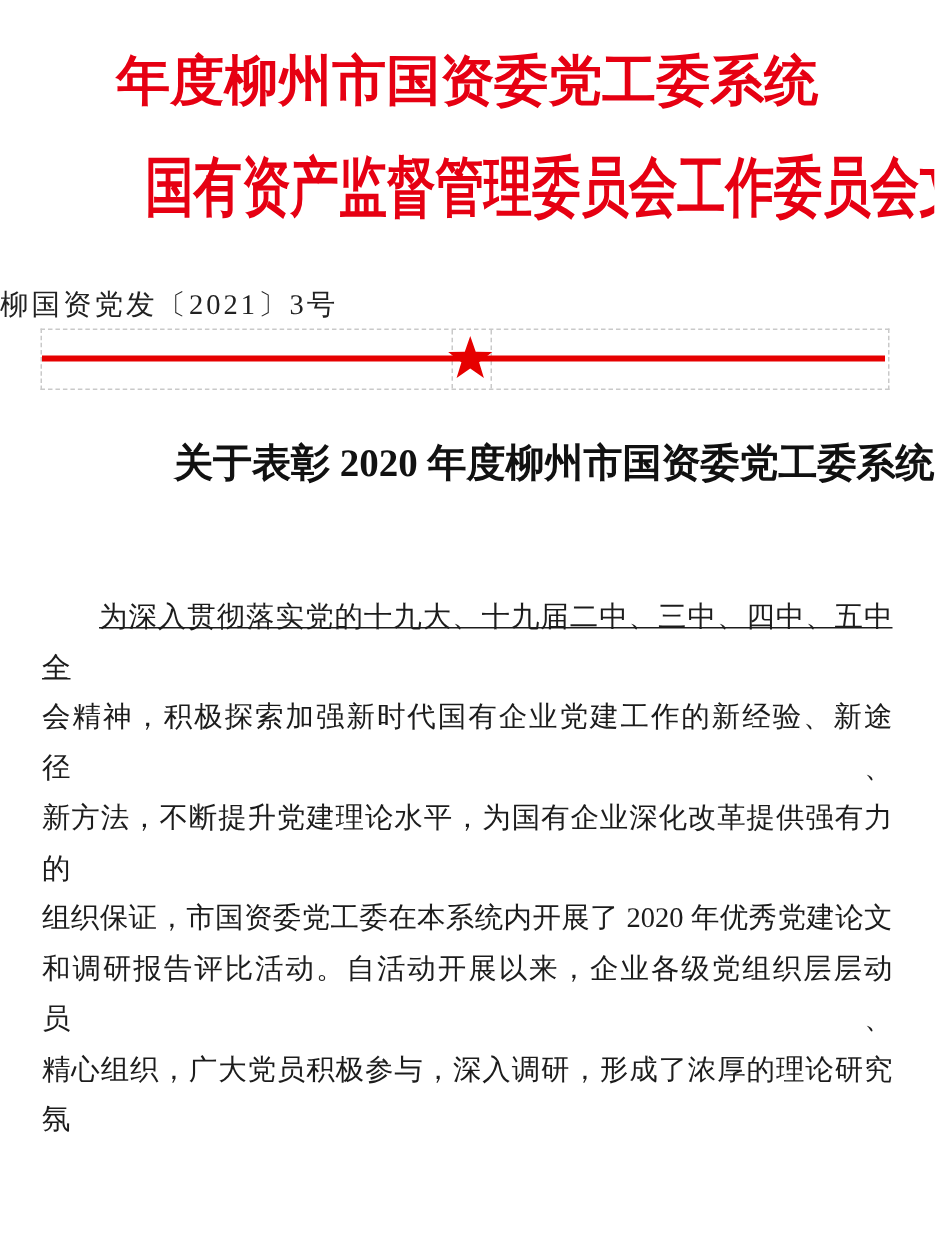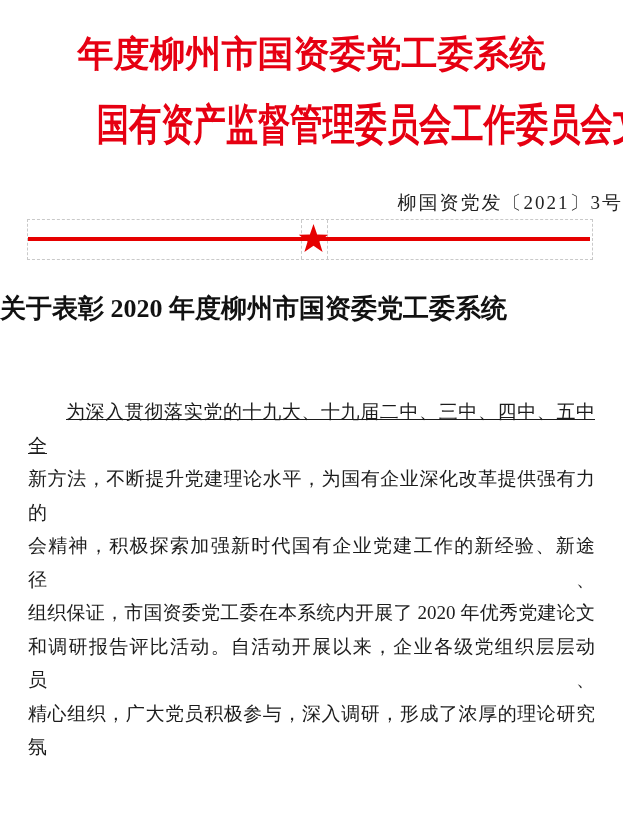--- a/index.html
+++ b/index.html
@@ -34,21 +34,21 @@
     font-weight: bold;
     color: #e60012;
     transform: scaleX(0.75);
     transform-origin: center;
     white-space: nowrap;
   }
   
   .doc-number {
     position: absolute;
     top: 190px; left: 0; width: 623px;
-    text-align: right;
+    text-align: left;
     font-size: 19px;
     letter-spacing: 2px;
     color: #222222;
     white-space: nowrap;
   }
   
   .sep-table {
     position: absolute;
     left: 27px; top: 219px;
     width: 564px; height: 39px;
@@ -70,21 +70,21 @@
   }
   .star {
     position: absolute;
     left: 298px; top: 223px;
     width: 31px; height: 31px;
   }
   
   .doc-title {
     position: absolute;
     top: 292px; left: 0; width: 623px;
-    text-align: left;
+    text-align: right;
     font-size: 26px;
     font-weight: bold;
     color: #111111;
     line-height: 34px;
     white-space: nowrap;
   }
   
   .body-text {
     position: absolute;
     top: 395px; left: 28px;
@@ -122,21 +122,21 @@
     <polygon points="15,1 18.53,11.15 29.27,11.36 20.71,17.85 23.82,28.13 15,22 6.18,28.13 9.29,17.85 0.73,11.36 11.47,11.15" fill="#e60000"></polygon>
   </svg>
 
   <div class="doc-title">
     <div>关于表彰 2020 年度柳州市国资委党工委系统</div>
   </div>
 
   <div class="body-text">
 
     <div class="bl full ind">为深入贯彻落实党的十九大、十九届二中、三中、四中、五中全</div>
+    <div class="bl full">会精神，积极探索加强新时代国有企业党建工作的新经验、新途径、</div>
     <div class="bl full">新方法，不断提升党建理论水平，为国有企业深化改革提供强有力的</div>
-    <div class="bl full">会精神，积极探索加强新时代国有企业党建工作的新经验、新途径、</div>
     <div class="bl full">组织保证，市国资委党工委在本系统内开展了 2020 年优秀党建论文</div>
     <div class="bl full">和调研报告评比活动。自活动开展以来，企业各级党组织层层动员、</div>
     <div class="bl full">精心组织，广大党员积极参与，深入调研，形成了浓厚的理论研究氛</div>
 
   </div>
 
 </div>
 
 </body></html>

